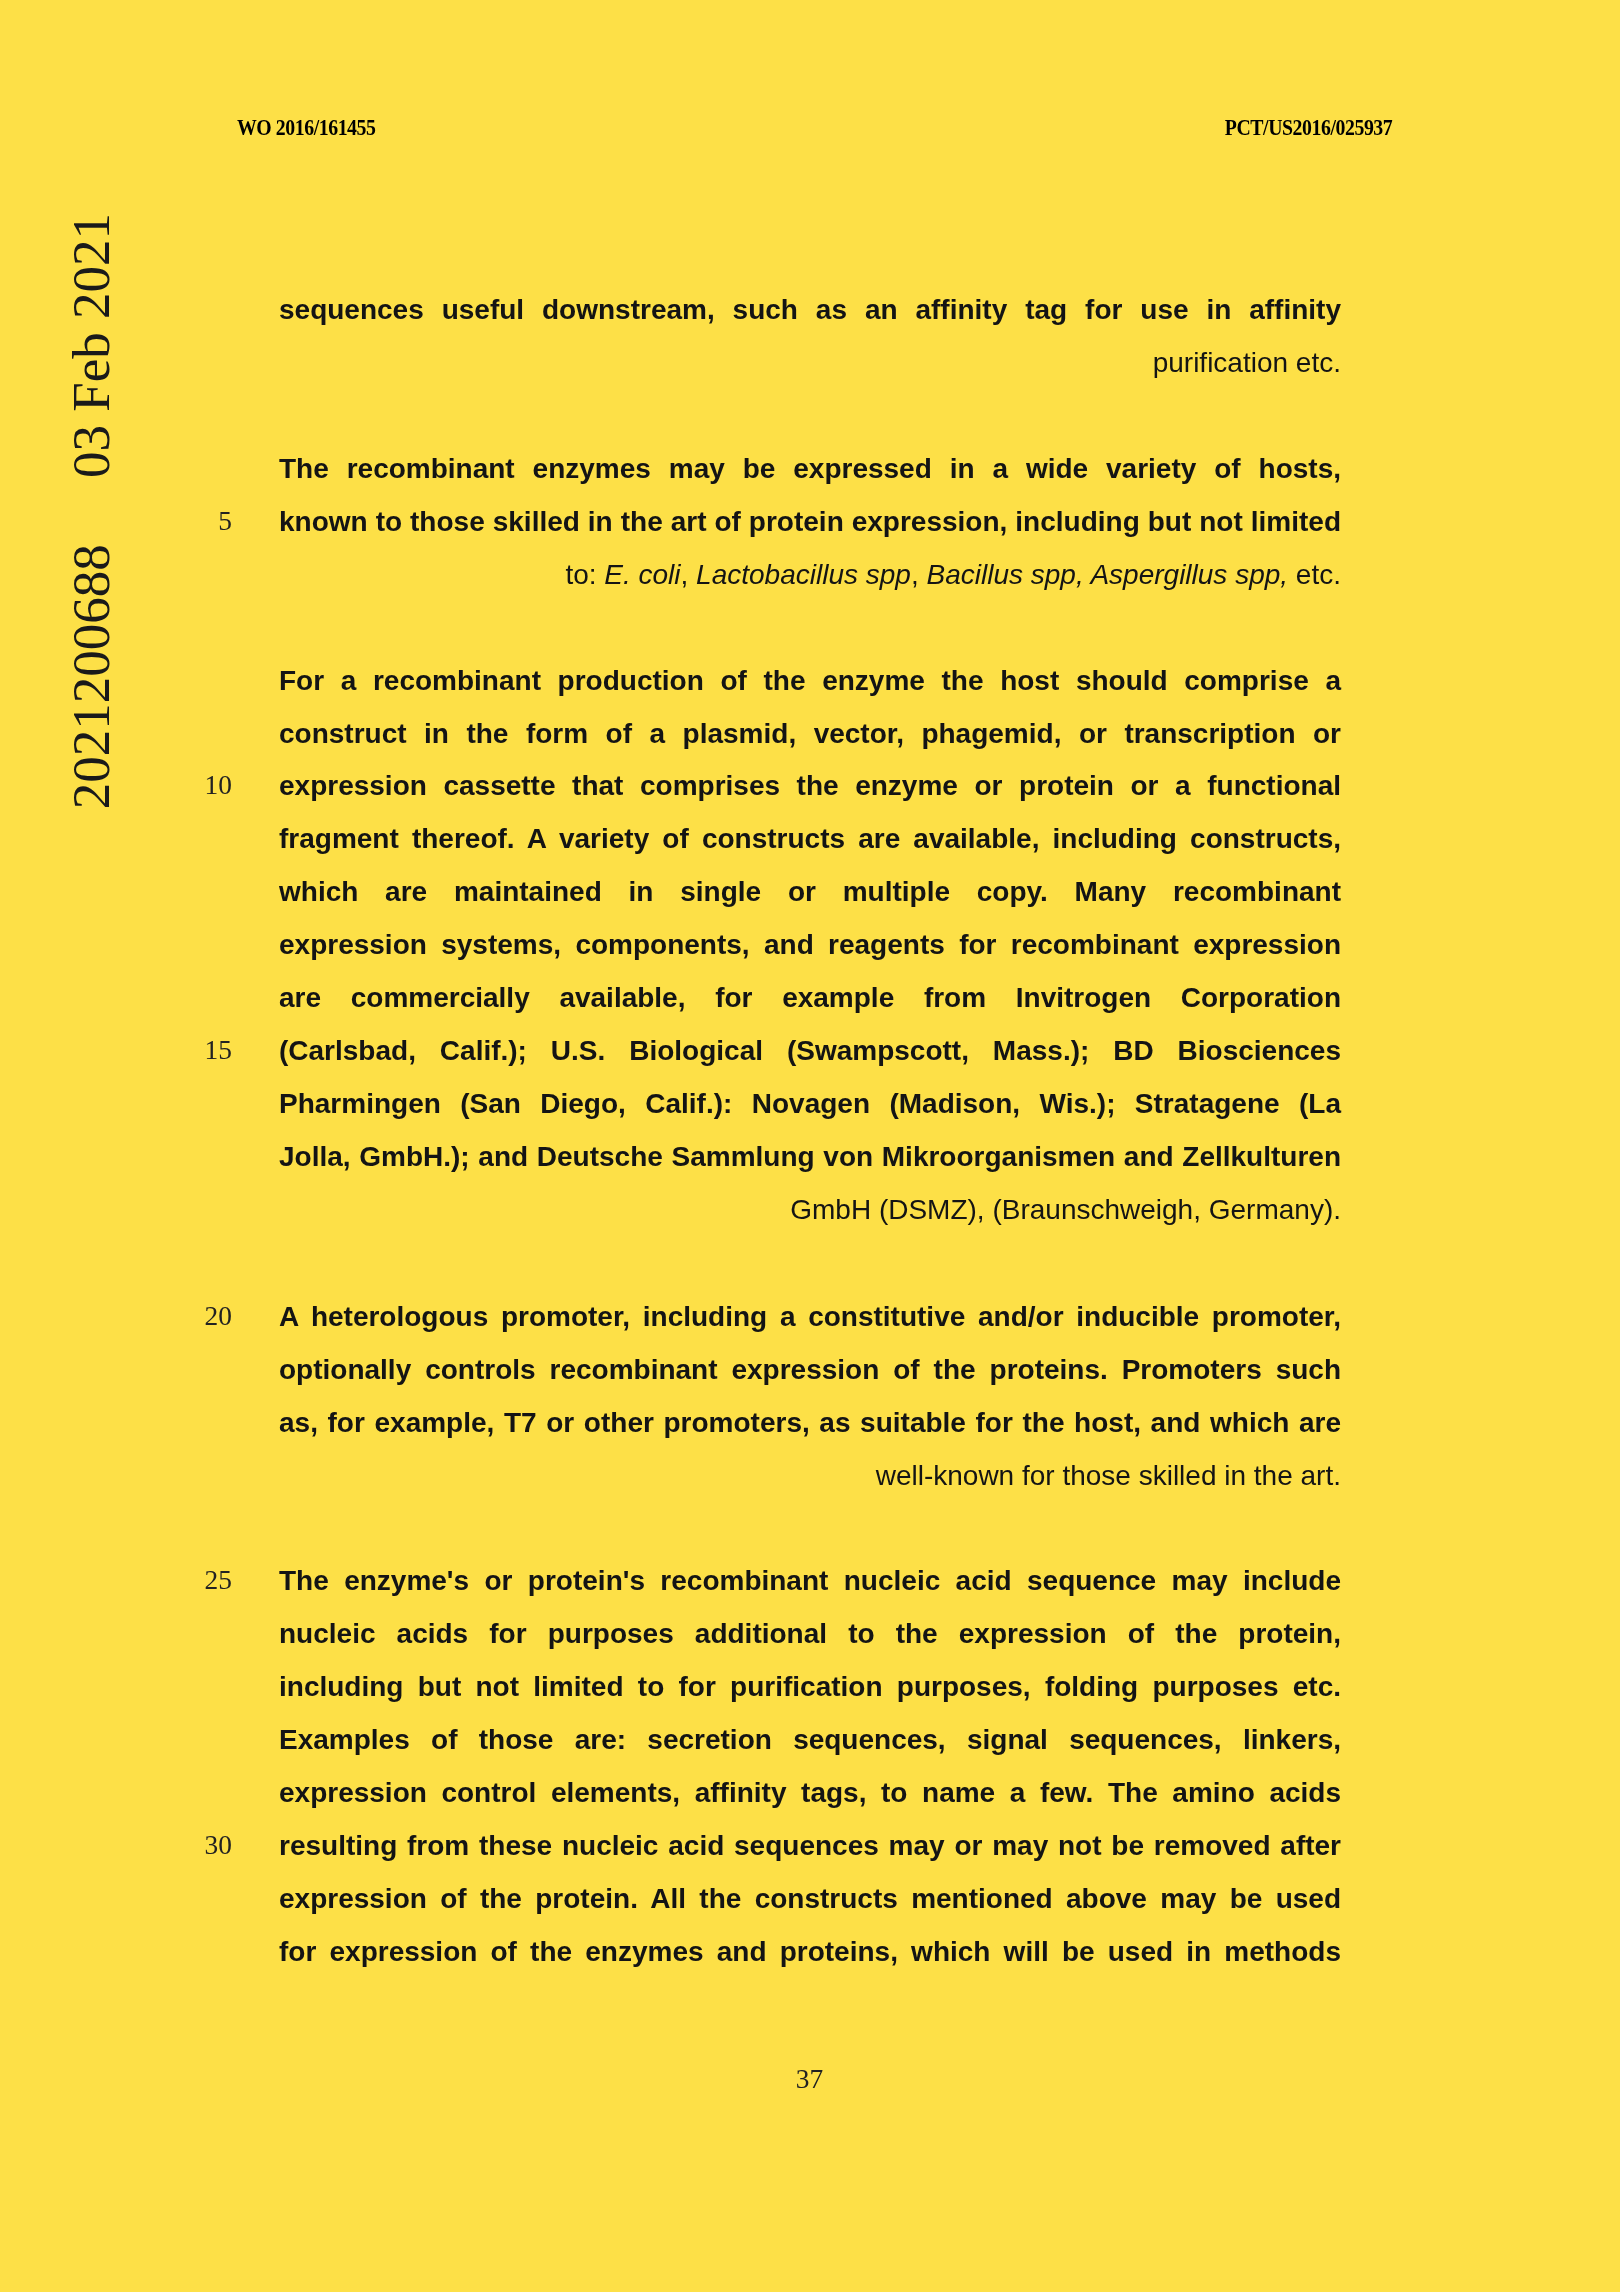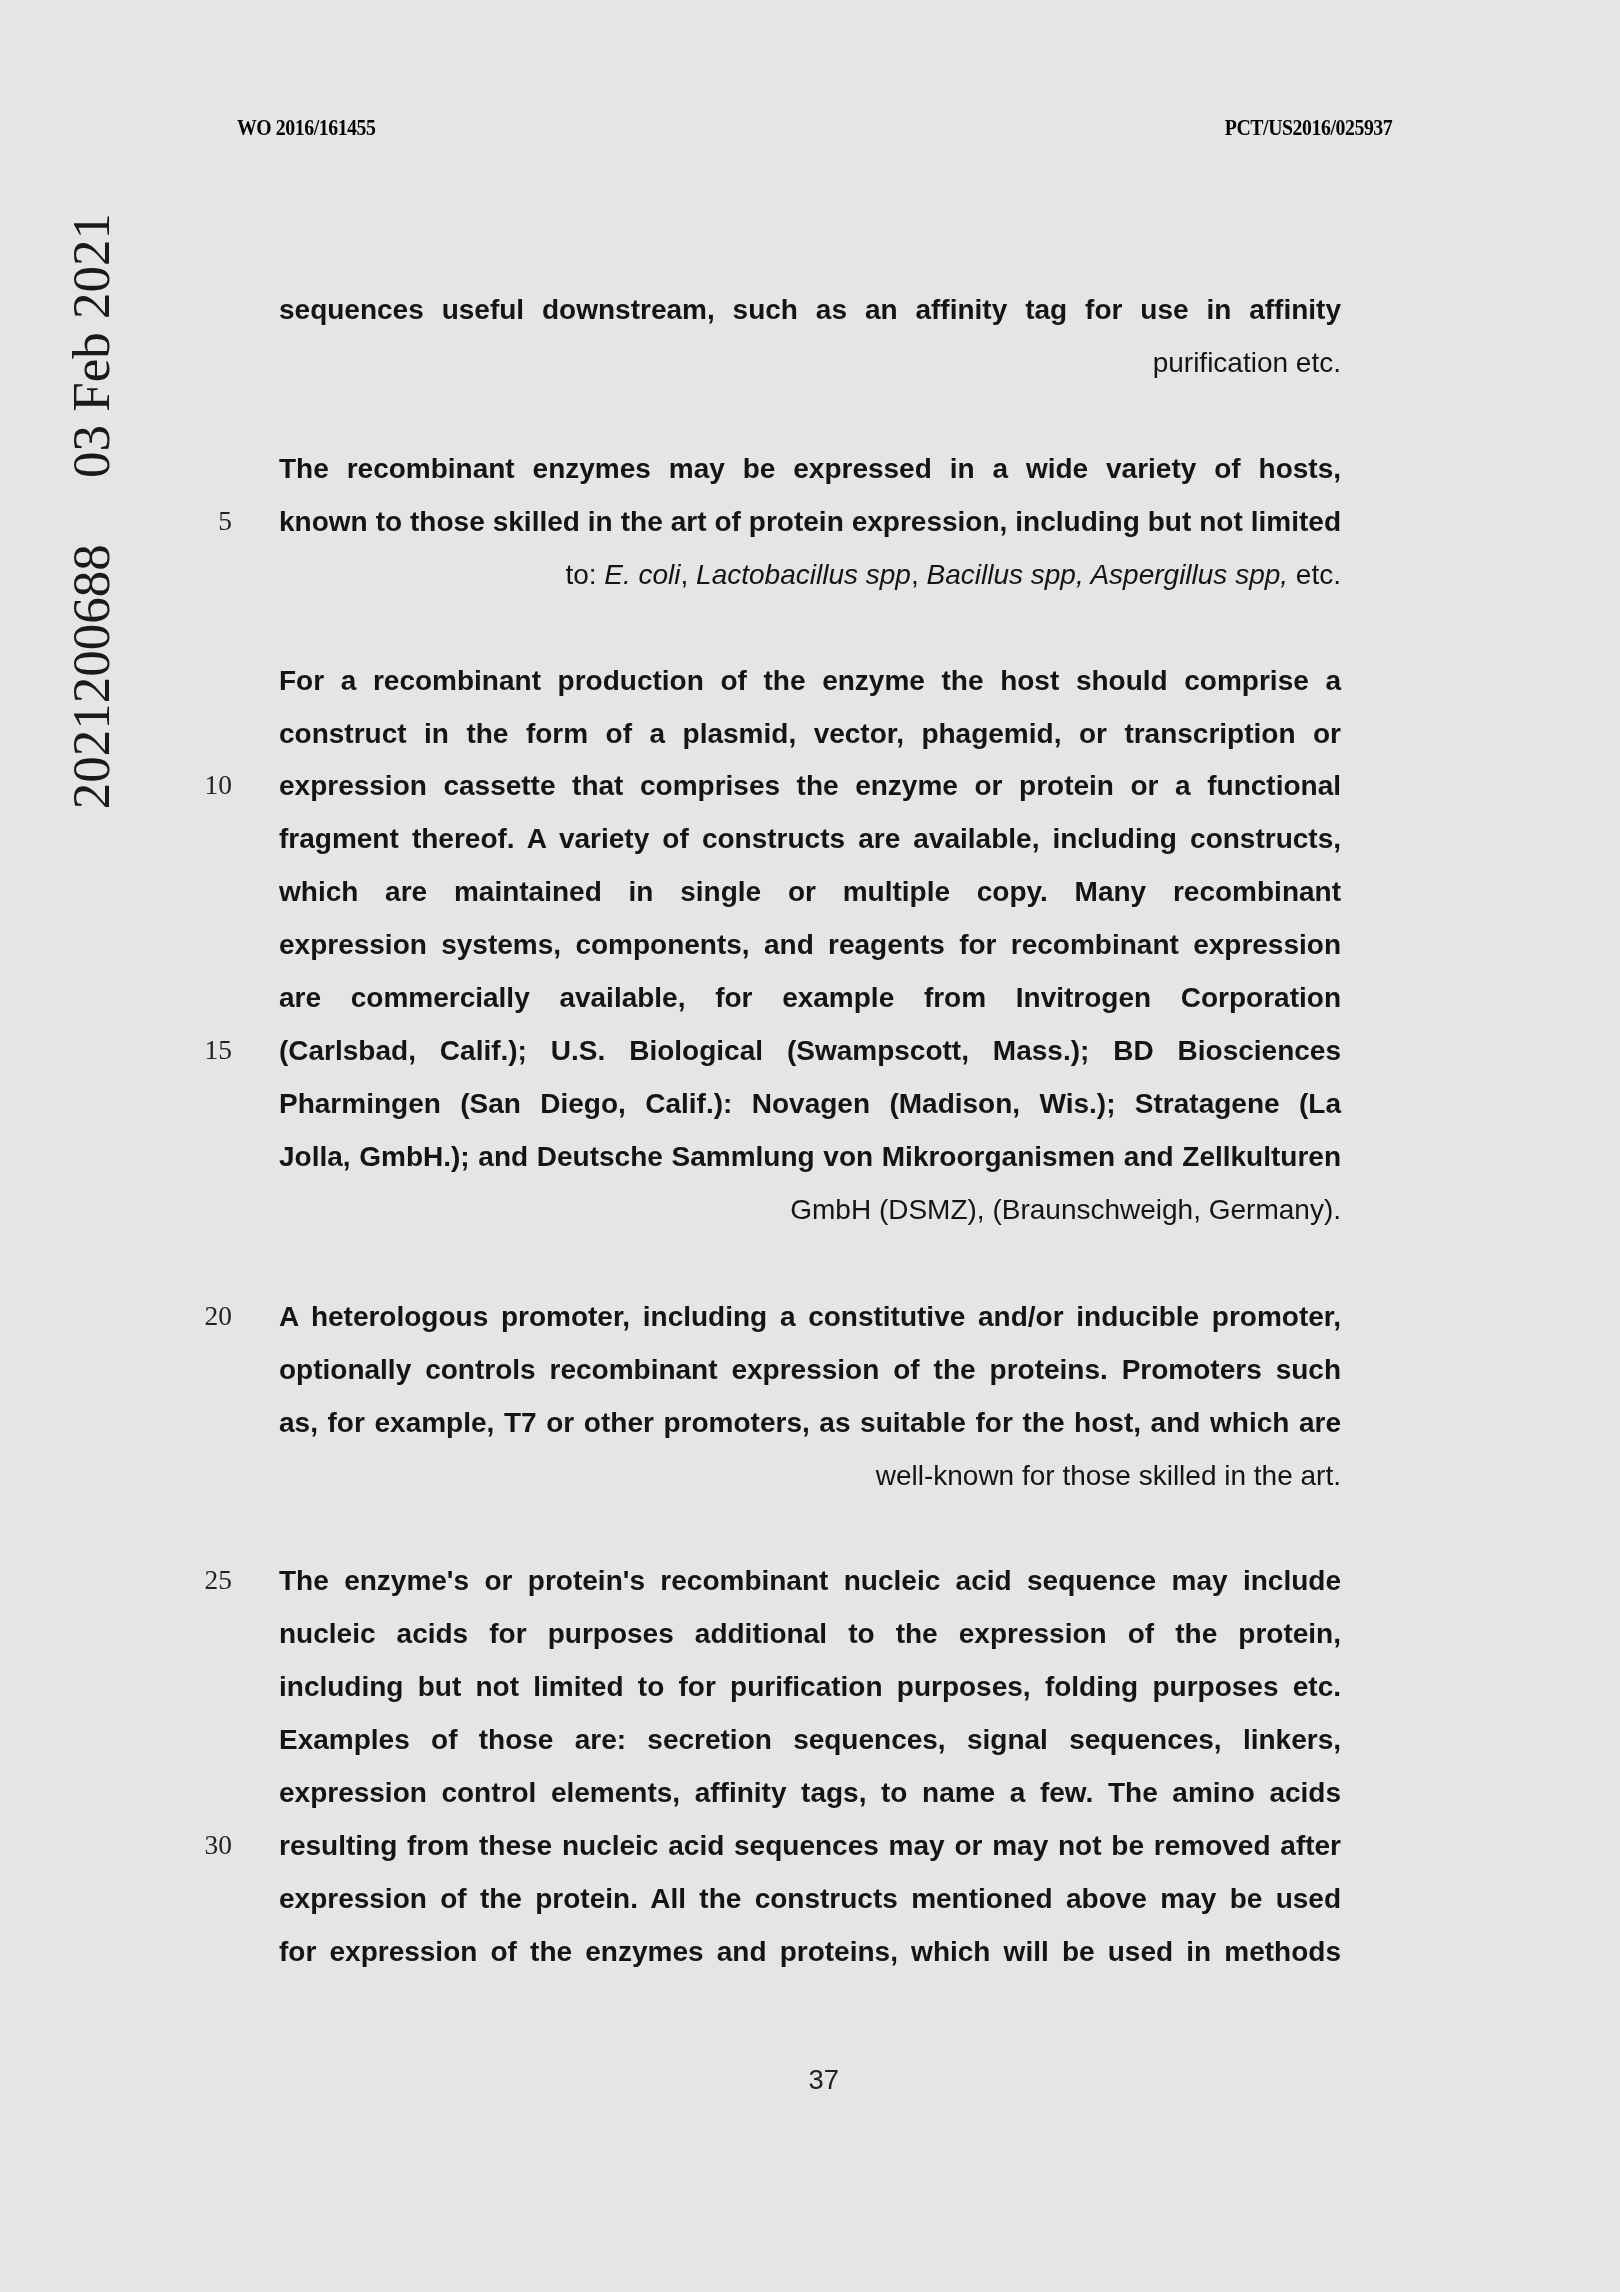--- a/index.html
+++ b/index.html
@@ -1,17 +1,17 @@
 <!DOCTYPE html>
 <html><head>
 <meta charset="utf-8">
 <style>
   html, body { margin: 0; padding: 0; background: #ffffff; }
   body { width: 1620px; height: 2293px; position: relative; overflow: hidden; color: #111111; }
-  .page { position: absolute; left: 0; top: 0; width: 1620px; height: 2293px; background: #e5e5e5; }
+  .page { position: absolute; left: 0; top: 0; width: 1620px; height: 2293px; background: #fde047; }
 
   .hdr { position: absolute; top: 112px; font-family: "Liberation Serif", serif; font-weight: bold;
          font-size: 22.5px; letter-spacing: -0.5px; color: #000; line-height: 31px; transform: scaleX(0.88); }
   .hdr-left { left: 237px; transform-origin: left center; }
   .hdr-right { right: 228px; transform-origin: right center; }
 
   .stamp { position: absolute; left: 91px; top: 511px; width: 627px; height: 47px;
            transform: translate(-50%, -50%) rotate(-90deg);
            font-family: "Liberation Serif", serif; font-size: 53px; line-height: 47px;
            color: #1a1a1a; white-space: pre; text-align: center; }
@@ -19,22 +19,22 @@
   .body-line { position: absolute; left: 279px; width: 1062px; height: 39px; line-height: 39px;
                font-family: "Liberation Sans", sans-serif; font-size: 28px; color: #141414;
                white-space: nowrap; overflow: visible; }
   .body-line.j { text-align: justify; text-align-last: justify; white-space: normal; font-weight: bold; }
   .body-line.l { text-align: right; }
   .body-line i { font-style: italic; }
 
   .lnum { position: absolute; width: 59px; left: 173px; text-align: right; height: 39px; line-height: 39px;
           font-family: "Liberation Serif", serif; font-size: 27.4px; color: #222; }
 
-  .pgnum { position: absolute; left: 780px; width: 59px; top: 2060px; text-align: right;
-           font-family: Liberation Sans, sans-serif; font-size: 27.4px; line-height: 39px; color: #222; }
+  .pgnum { position: absolute; left: 780px; width: 59px; top: 2060px; text-align: center;
+           font-family: Liberation Serif, serif; font-size: 27.4px; line-height: 39px; color: #222; }
 </style>
 </head>
 <body>
 
 <div class="page">
 
   <div class="hdr hdr-left">WO 2016/161455</div>
   <div class="hdr hdr-right">PCT/US2016/025937</div>
 
   <div class="stamp">2021200688     03 Feb 2021</div>

